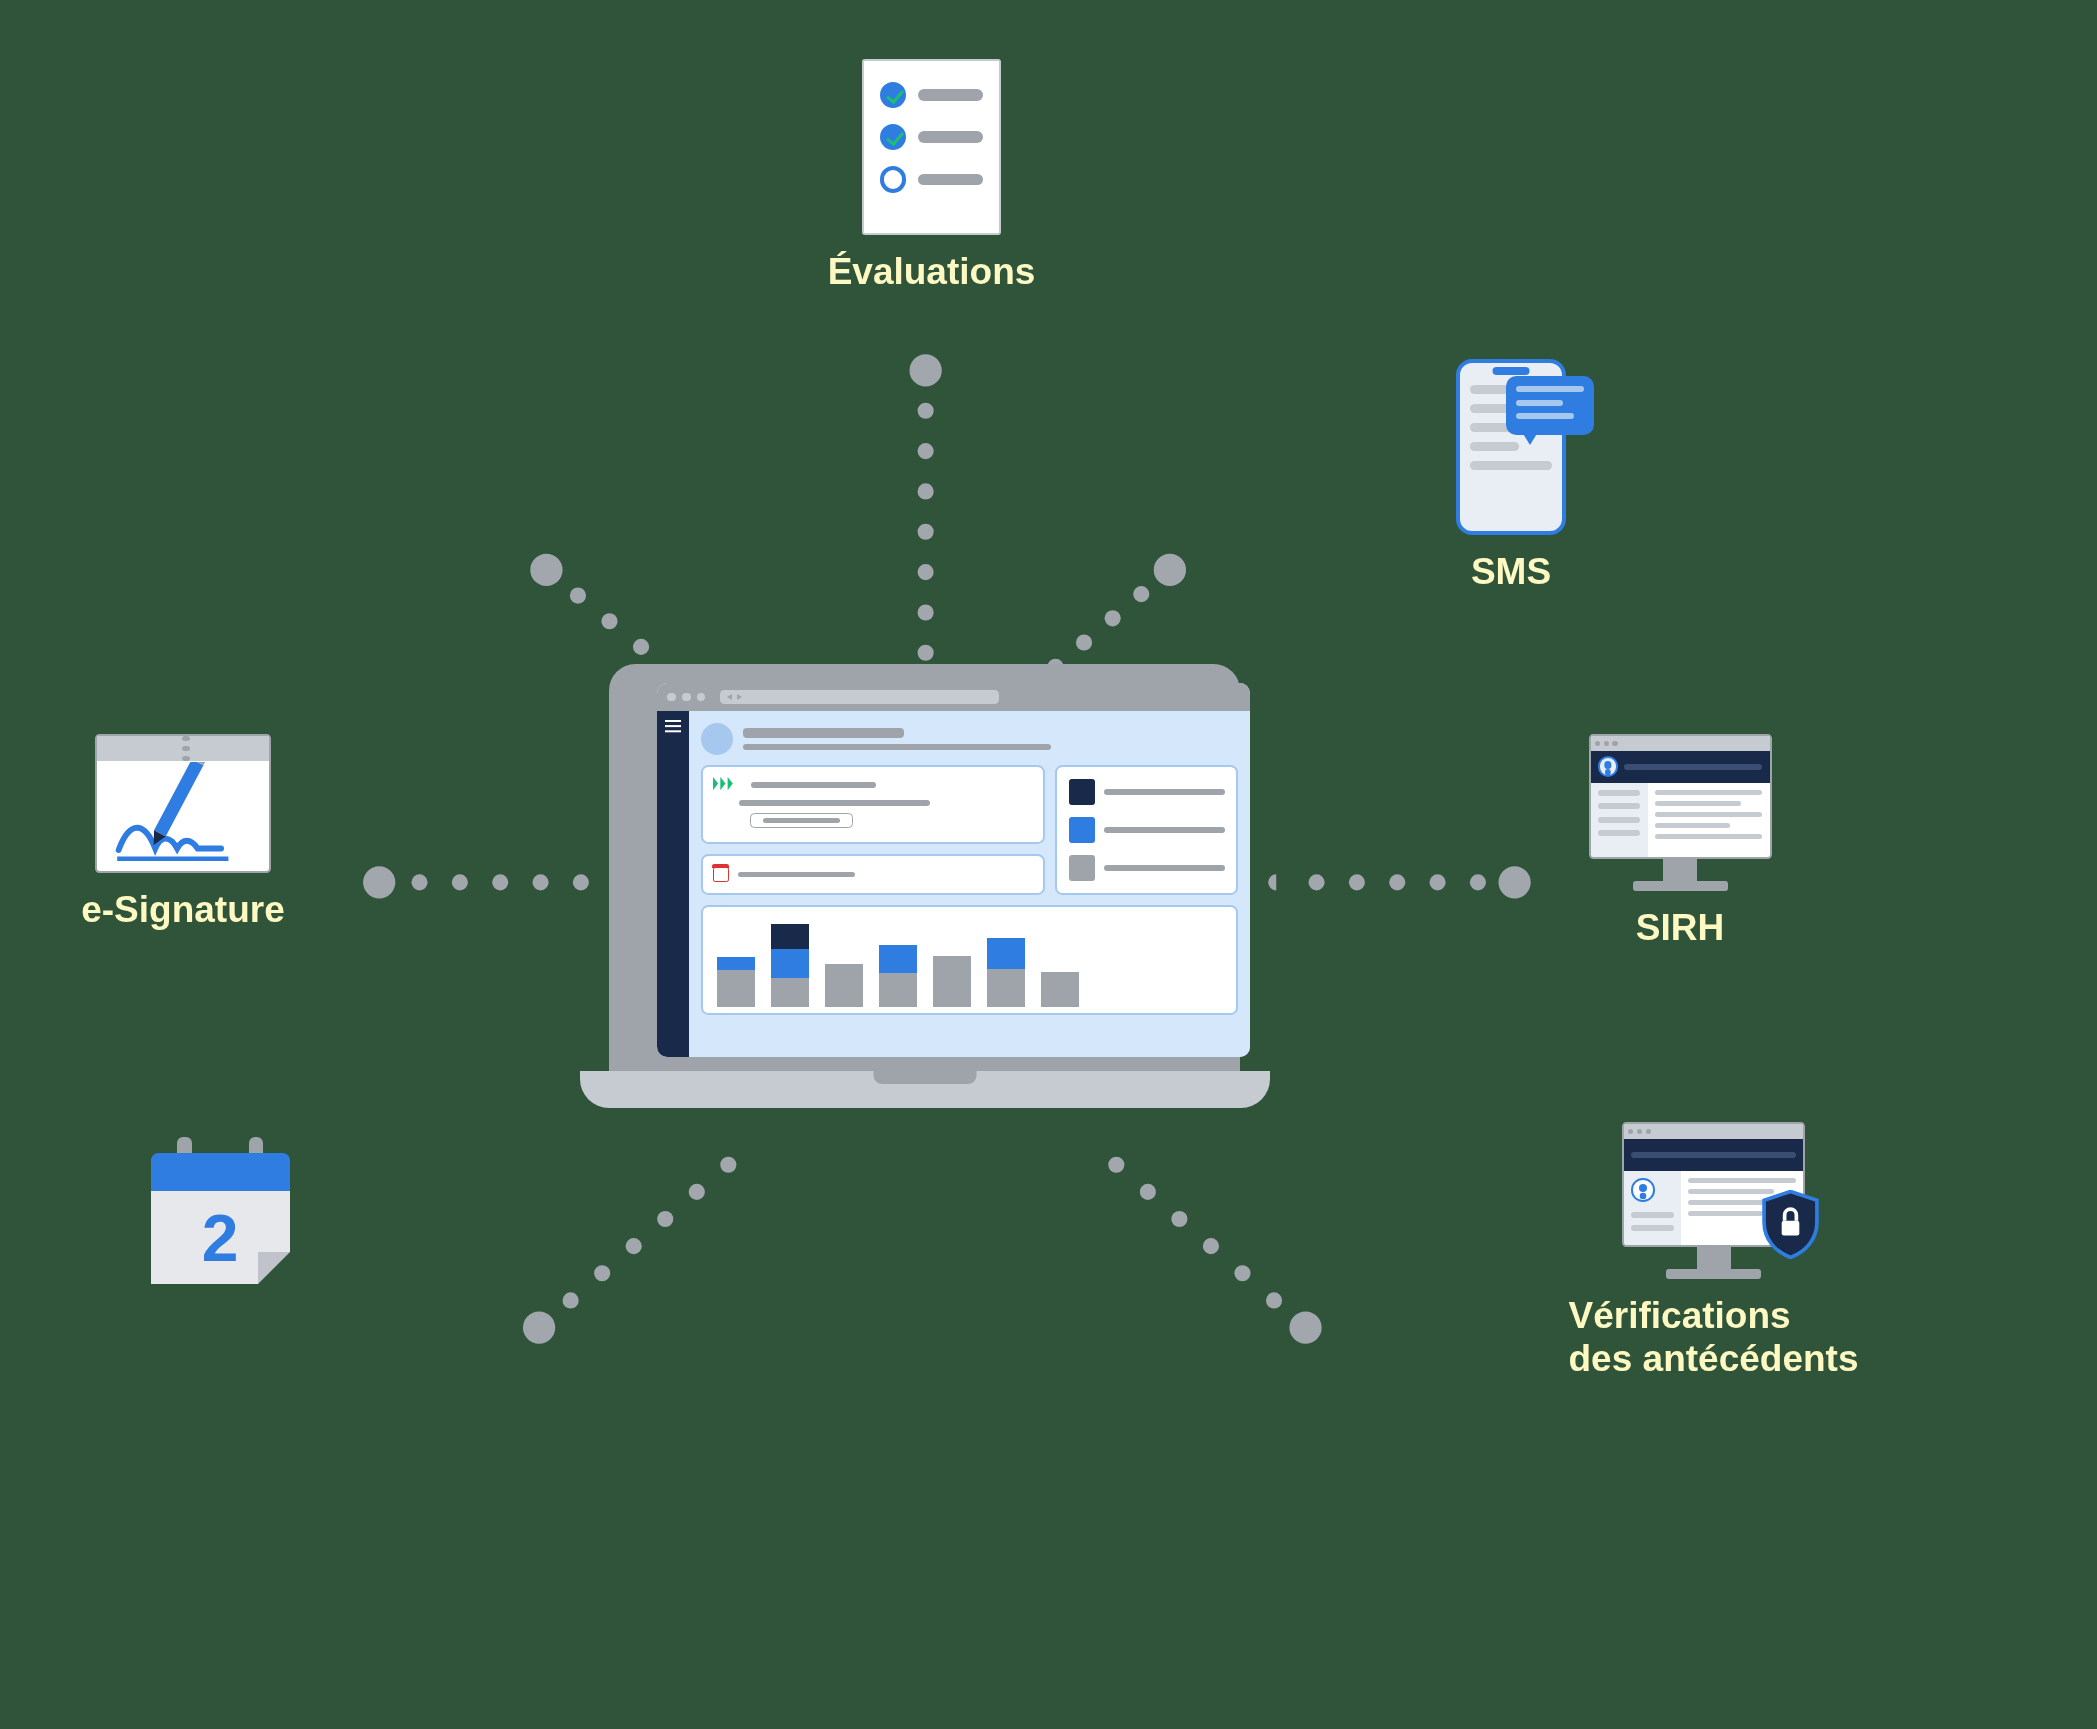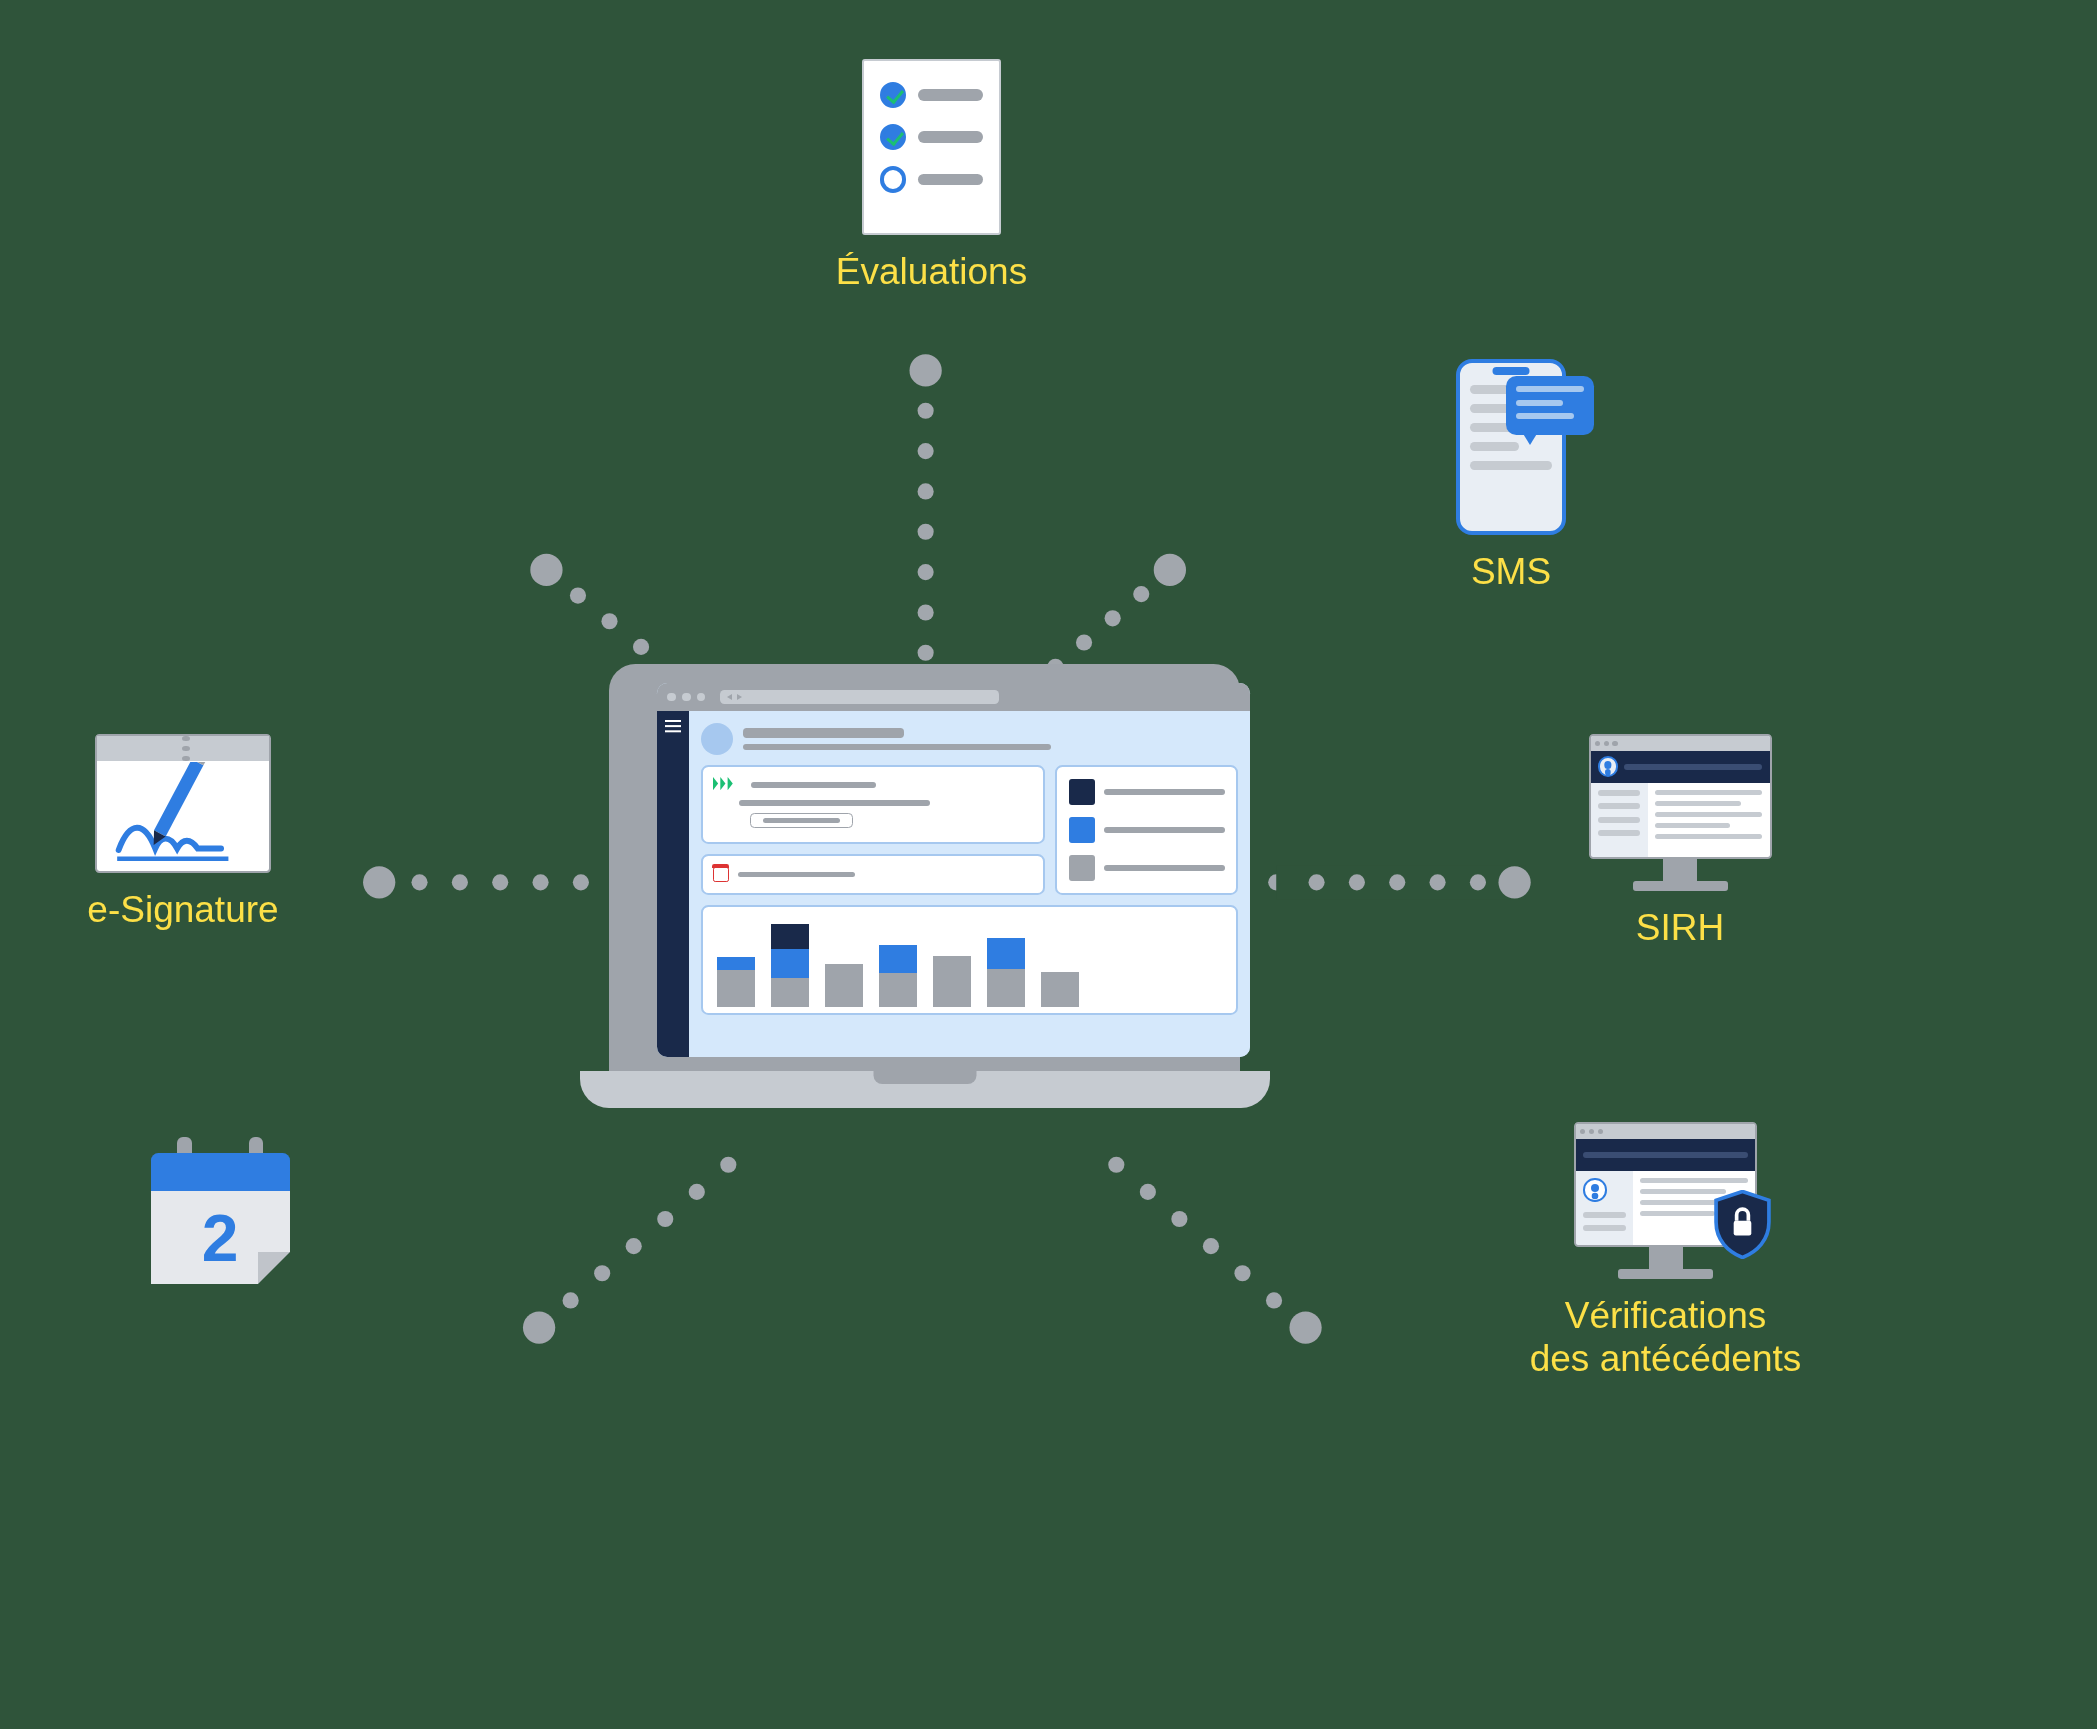--- a/index.html
+++ b/index.html
@@ -17,24 +17,23 @@
   .bigdot { fill: #a2a7ad; }
 
   .node {
     position: absolute;
     display: flex;
     flex-direction: column;
     align-items: center;
     gap: 16px;
   }
   .node-label {
-    color: #fde047;
+    color: #fef9c3;
     font-size: 37px;
-    font-weight: 400;
-    text-align: center;
+    font-weight: 700;
     white-space: pre-line;
     line-height: 1.15;
   }
 
   
   .laptop {
     position: absolute;
     left: 580px; top: 664px;
     width: 690px; height: 455px;
   }
@@ -446,21 +445,21 @@
           <span class="ring r"></span>
         <div class="top"></div>
         <div class="body">
             <span class="num">2</span>
           </div>
         <span class="fold"></span>
       </div>
     </div>
   </div>
 
-  <div class="node" style="left:1460px; top:1122px; width:411px;">
+  <div class="node" style="left:1508px; top:1122px; width:411px;">
     <div class="icon-wrap" style="position:relative;">
       <div class="monitor alt">
         <div class="scr">
           <div class="top">
               <span class="d"></span>
               <span class="d"></span>
               <span class="d"></span>
             </div>
           <div class="hdr">
               <span class="hl"></span>

